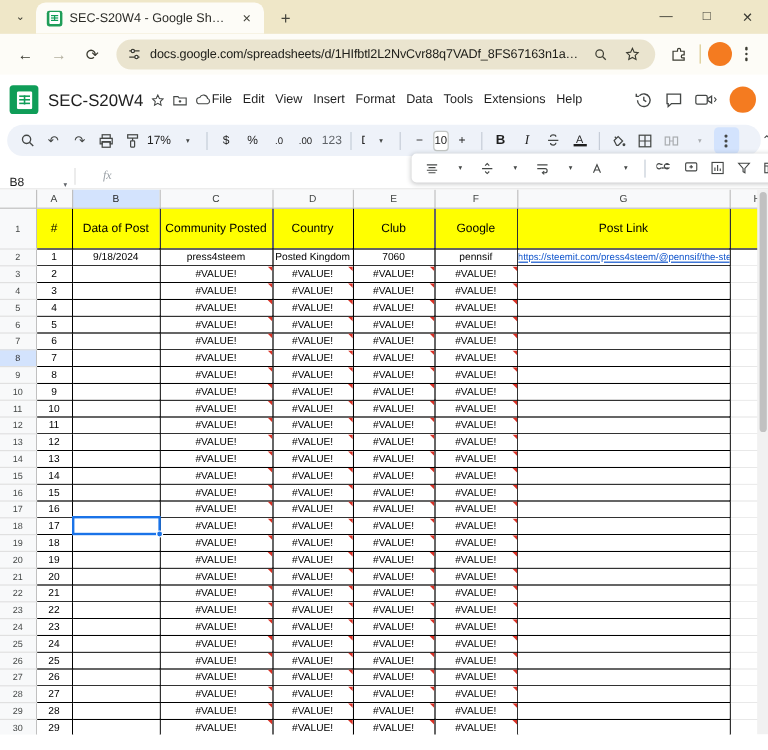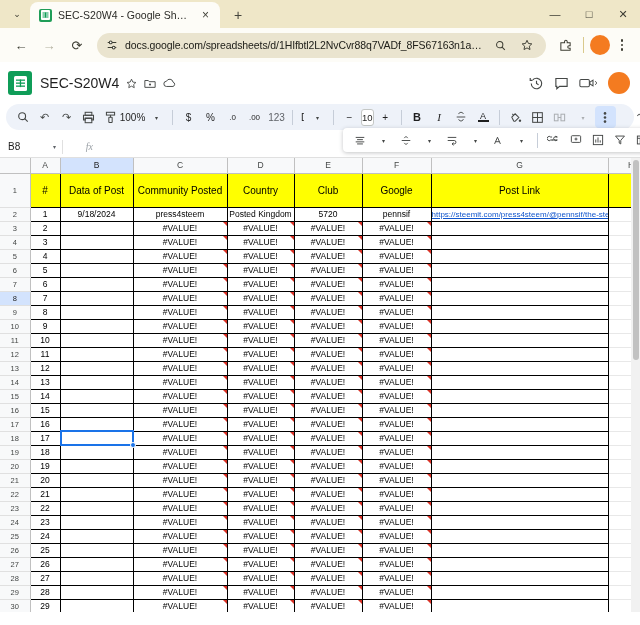--- a/index.html
+++ b/index.html
@@ -125,21 +125,21 @@
   
   .toolbar2 {
     position: absolute; top: 24px; left: 337px; height: 24px; background: #fff;
     border-radius: 4px; box-shadow: 0 1px 4px rgba(60,64,67,.3);
     display: flex; align-items: center; padding: 0 6px; gap: 1px; z-index: 5;
   }
 
   
   .formulabar { height: 22px; display: flex; align-items: center; border-bottom: 1px solid #e0e0e0;
                 background: #fff; }
-  .namebox { width: 62px; height: 22px; display: flex; align-items: center; padding-left: 8px;
+  .namebox { width: 62px; height: 22px; display: flex; align-items: flex-end; padding-left: 8px;
              font-size: 10px; color: #1f1f1f; position: relative; }
   .namebox .nb-caret { position: absolute; right: 6px; font-size: 6px; color: #5f6368; }
   .nb-sep { width: 1px; height: 14px; background: #e0e0e0; }
   .fx { width: 30px; text-align: right; font-size: 10px; color: #9aa0a6; font-style: italic;
         font-family: "Liberation Serif", serif; }
   .formula-input { flex: 1; font-size: 10px; color: #1f1f1f; }
 
   
   .gridwrap { position: relative; background: #fff; height: 454px; overflow: hidden; }
   table.grid { border-collapse: collapse; table-layout: fixed; width: 654px; }
@@ -290,20 +290,31 @@
                 <line x1="7" y1="5.8" x2="7" y2="8.6"></line>
                 <line x1="5.8" y1="7.2" x2="8.2" y2="7.2"></line>
               </svg>
           </span>
           <span class="gs-ticon">
             <svg width="13" height="10" viewBox="0 0 15 11" fill="none" stroke="#444746" stroke-width="1.1">
                 <path d="M4 9.5a3 3 0 0 1 0-6 4 4 0 0 1 7.6 1A2.6 2.6 0 0 1 11.5 9.5z"></path>
               </svg>
           </span>
         </div>
+        <div class="gs-menu">
+          <span>File</span>
+          <span>Edit</span>
+          <span>View</span>
+          <span>Insert</span>
+          <span>Format</span>
+          <span>Data</span>
+          <span>Tools</span>
+          <span>Extensions</span>
+          <span>Help</span>
+        </div>
       </div>
       <div class="gs-header-right">
         <span class="hdr-ic">
           <svg width="15" height="15" viewBox="0 0 16 16" fill="none" stroke="#444746" stroke-width="1.2">
               <path d="M2.4 8a5.6 5.6 0 1 0 1.7-4"></path>
               <polyline points="1.3,2.2 1.3,4.6 3.8,4.6"></polyline>
               <polyline points="8,5 8,8 10.2,9.3"></polyline>
             </svg>
         </span>
         <span class="hdr-ic">
@@ -338,21 +349,21 @@
             <rect x="3.4" y="8" width="7.2" height="4.6"></rect>
           </svg>
       </div>
       <div class="tb">
         <svg width="13" height="13" viewBox="0 0 14 14" fill="none" stroke="#444746" stroke-width="1.1">
             <rect x="2.6" y="1.4" width="8.8" height="3"></rect>
             <path d="M7 4.4v2.4"></path>
             <rect x="5.2" y="6.8" width="3.6" height="5.6" rx="0.6"></rect>
           </svg>
       </div>
-      <div class="tb txt">100%</div>
+      <div class="tb txt">17%</div>
       <div class="tb tb-caret">▾</div>
       <div class="tb-sep"></div>
       <div class="tb txt">$</div>
       <div class="tb txt">%</div>
       <div class="tb txt" style="font-size:8px">.0</div>
       <div class="tb txt" style="font-size:8px">.00</div>
       <div class="tb txt" style="color:#5f6368">123</div>
       <div class="tb-sep"></div>
       <div class="fontbox">Defaul…</div>
       <div class="tb tb-caret">▾</div>
@@ -525,21 +536,21 @@
               <td class="cell">Google</td>
               <td class="cell">Post Link</td>
               <td class="cell noborder"></td>
             </tr>
             <tr>
               <td class="rowhdr">2</td>
               <td class="cell bordered">1</td>
               <td class="cell bordered">9/18/2024</td>
               <td class="cell bordered err">press4steem</td>
               <td class="cell bordered err">Posted Kingdom</td>
-              <td class="cell bordered err">5720</td>
+              <td class="cell bordered err">7060</td>
               <td class="cell bordered err">pennsif</td>
               <td class="cell bordered linkcell"><span class="link">https://steemit.com/press4steem/@pennsif/the-steem</span></td>
               <td class="cell blank"></td>
             </tr>
             <tr>
               <td class="rowhdr">3</td>
               <td class="cell bordered">2</td>
               <td class="cell bordered"></td>
               <td class="cell bordered err">#VALUE!<span class="redmark"></span></td>
               <td class="cell bordered err">#VALUE!<span class="redmark"></span></td>

